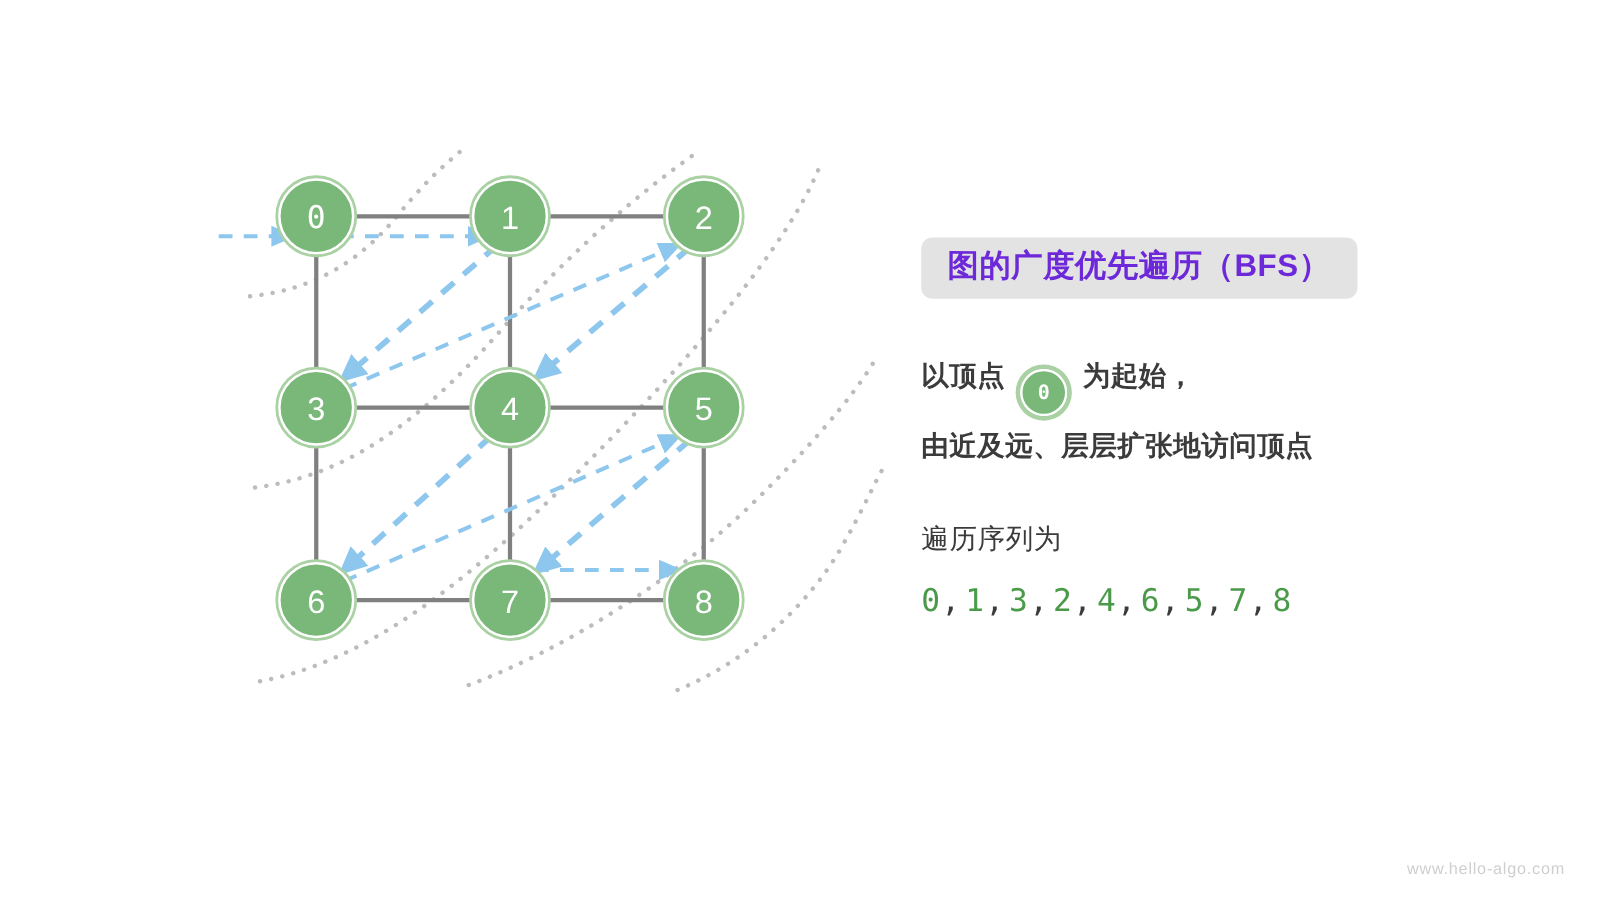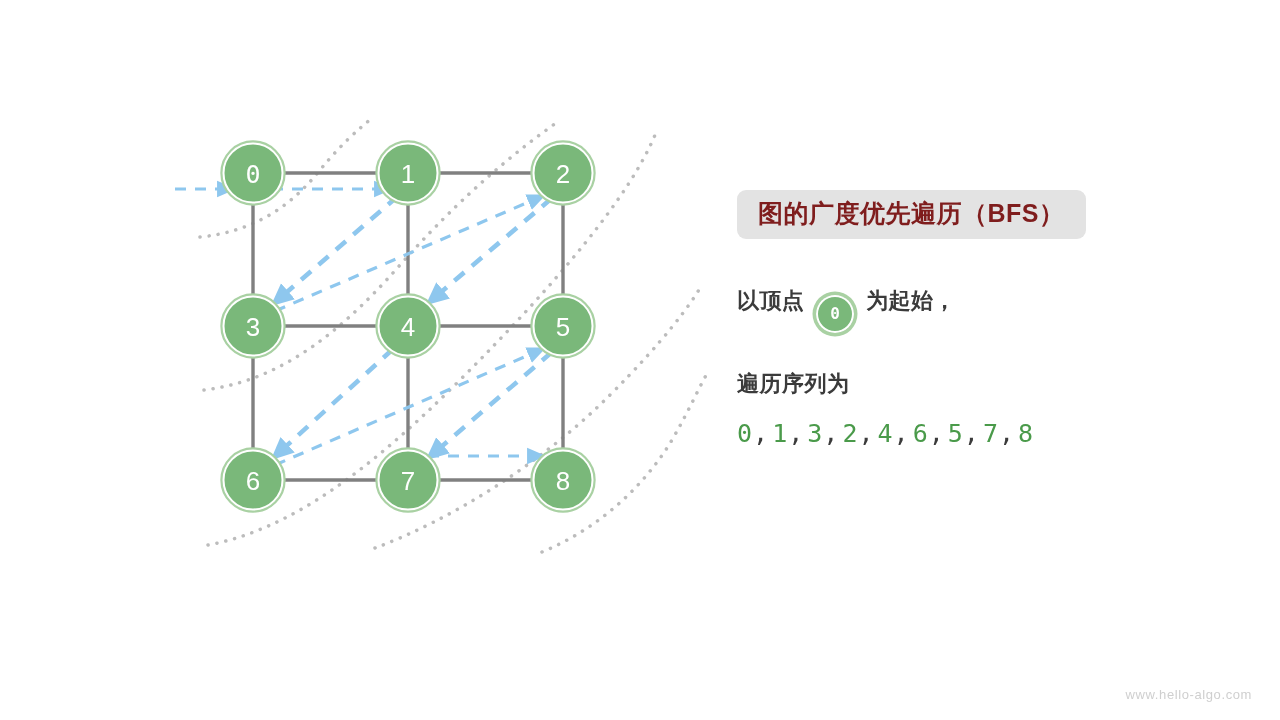--- a/index.html
+++ b/index.html
@@ -47,21 +47,21 @@
     top: 190px;
     width: 500px;
   }
   .title-badge {
     display: inline-block;
     background: #e3e3e3;
     border-radius: 9px;
     padding: 9px 21px 11px 21px;
     font-size: 25px;
     font-weight: bold;
-    color: #7f1d1d;
+    color: #6d28d9;
     letter-spacing: 0.5px;
     line-height: 1.15;
     white-space: nowrap;
   }
   .desc {
     margin-top: 38px;
     font-size: 22px;
     color: #3b3b3b;
     line-height: 47px;
     letter-spacing: 0.4px;
@@ -82,21 +82,21 @@
     font-family: "DejaVu Sans Mono", "Liberation Mono", monospace;
     font-size: 16px;
     line-height: 38px;
     text-align: center;
     vertical-align: -11px;
     margin: 0 12px;
   }
   .seq-heading {
     margin-top: 36px;
     font-size: 22px;
-    font-weight: bold;
+    font-weight: normal;
     color: #3b3b3b;
     letter-spacing: 0.5px;
   }
   .seq-list {
     margin-top: 20px;
     font-family: "DejaVu Sans Mono", "Liberation Mono", monospace;
     font-size: 25px;
     font-weight: normal;
     color: #3b3b3b;
     white-space: nowrap;
@@ -210,20 +210,21 @@
         <text class="node-label-digit" x="563" y="481">8</text>
       </g>
     </g>
   </svg>
 
   <div class="panel">
     <div class="title-badge">图的广度优先遍历（BFS）</div>
 
     <div class="desc">
       <span class="line"><span>以顶点</span><span class="inline-node">0</span><span>为起始，</span></span>
+      <span class="line">由近及远、层层扩张地访问顶点</span>
     </div>
 
     <div class="seq-heading">遍历序列为</div>
 
     <div class="seq-list" id="seq-list"><span class="seq-num">0</span><span class="seq-sep">,</span><span class="seq-num">1</span><span class="seq-sep">,</span><span class="seq-num">3</span><span class="seq-sep">,</span><span class="seq-num">2</span><span class="seq-sep">,</span><span class="seq-num">4</span><span class="seq-sep">,</span><span class="seq-num">6</span><span class="seq-sep">,</span><span class="seq-num">5</span><span class="seq-sep">,</span><span class="seq-num">7</span><span class="seq-sep">,</span><span class="seq-num">8</span></div>
   </div>
 
   <div class="watermark">www.hello-algo.com</div>
 </div>
 

